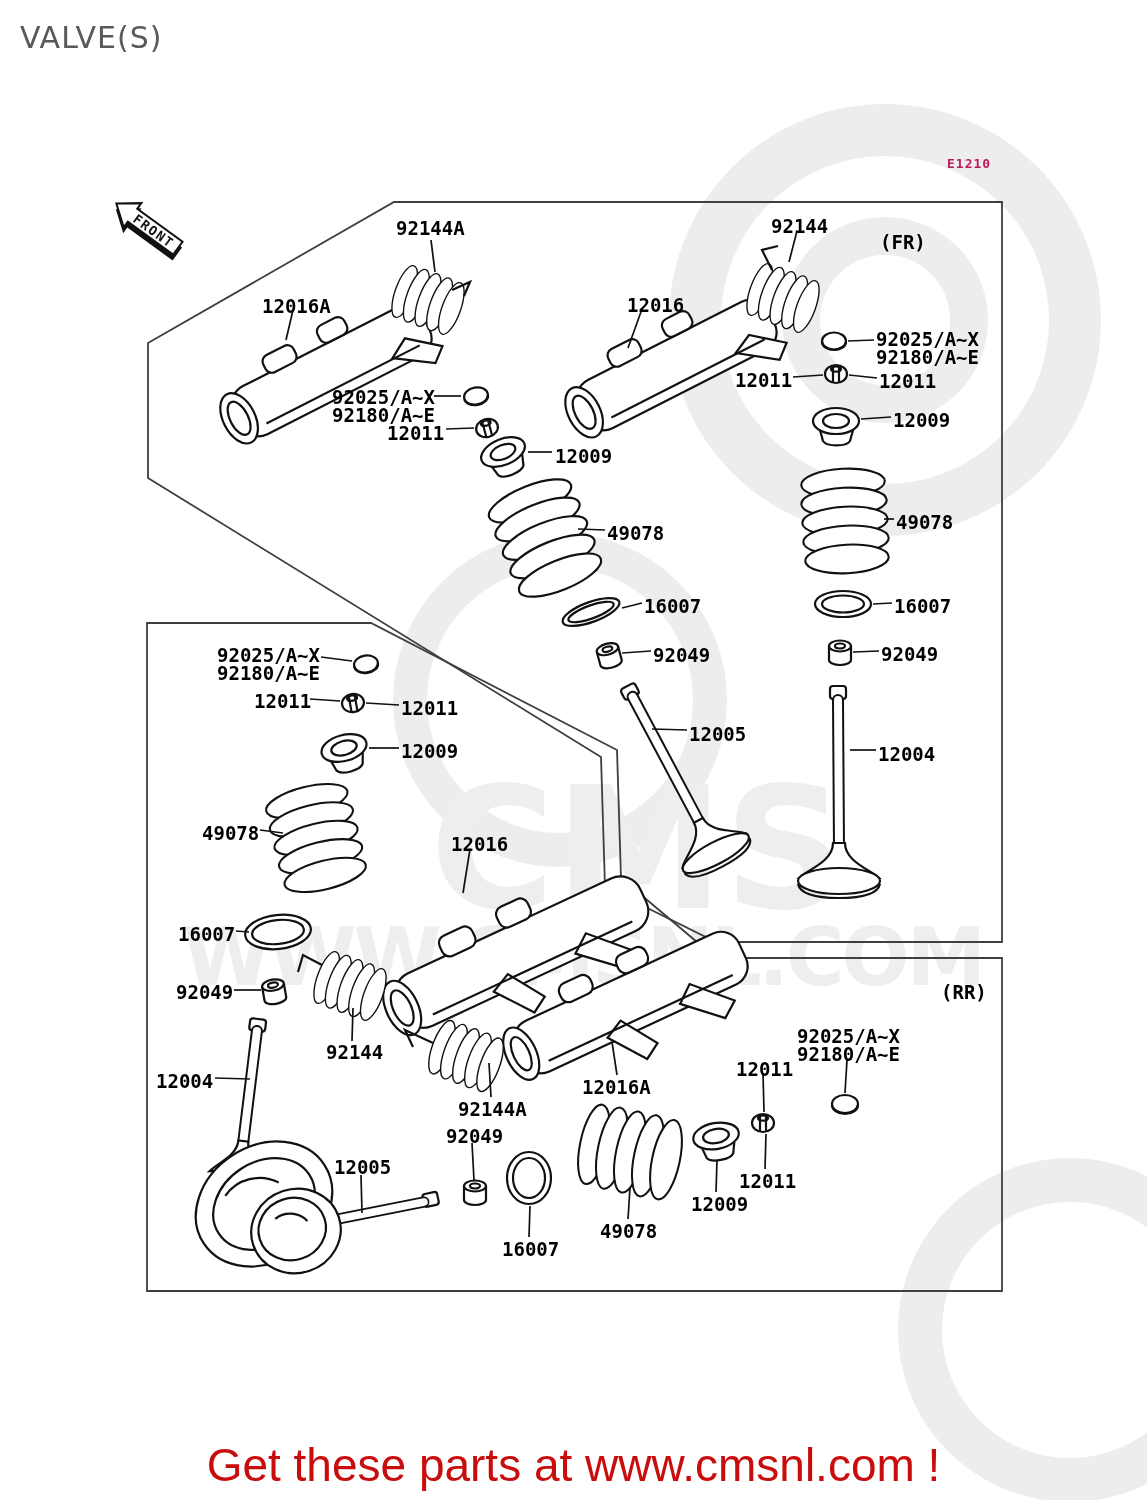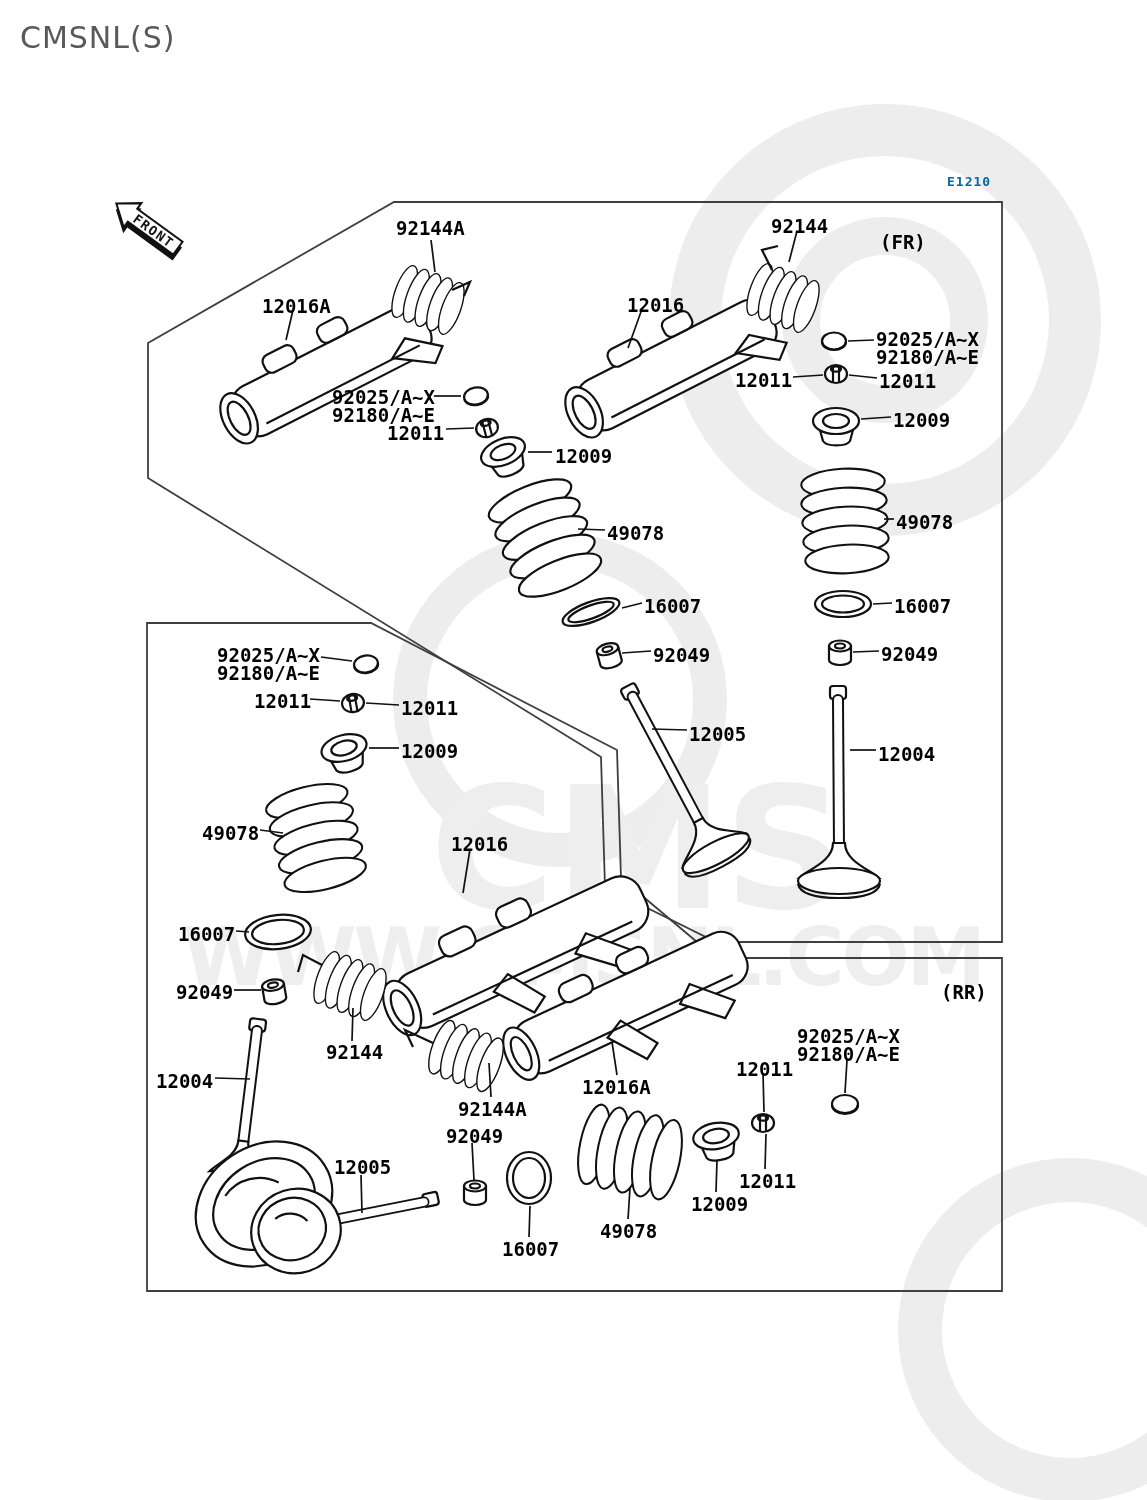--- a/index.html
+++ b/index.html
@@ -3,22 +3,22 @@
 <meta charset="utf-8">
 <style>
   html,body{margin:0;padding:0;background:#fff;}
   #stage{position:relative;width:1147px;height:1500px;background:#ffffff;overflow:hidden;
          font-family:"DejaVu Sans Mono",monospace;}
   #art{position:absolute;left:0;top:0;}
   .plabel{position:absolute;font:bold 19px "DejaVu Sans Mono",monospace;color:#000;
           white-space:nowrap;letter-spacing:0;line-height:1;}
   #page-title{position:absolute;left:20px;top:20px;font:30px "DejaVu Sans",sans-serif;
           color:#595959;letter-spacing:1px;}
-  #diagram-code{position:absolute;left:947px;top:174px;font:bold 13px "DejaVu Sans Mono",monospace;
-          color:#0369a1;letter-spacing:1px;}
+  #diagram-code{position:absolute;left:947px;top:156px;font:bold 13px "DejaVu Sans Mono",monospace;
+          color:#be185d;letter-spacing:1px;}
   #footer-cta{position:absolute;left:0;right:0;top:1438px;text-align:center;
           font:46px "Liberation Sans",sans-serif;color:#c90c0c;}
   
   .box{stroke:#3f3f3f;stroke-width:1.8;fill:none;}
   .pt{stroke:#111;stroke-width:2.2;fill:#fff;}
   .lnn{stroke:#111;stroke-width:2.2;fill:none;}
   .ldr{stroke:#111;stroke-width:1.7;}
   .stemB{stroke:#111;stroke-width:12;stroke-linecap:round;}
   .stemW{stroke:#fff;stroke-width:8;stroke-linecap:round;}
   .stemB2{stroke:#111;stroke-width:11;stroke-linecap:round;}
@@ -288,21 +288,21 @@
     <line x1="529" y1="1237" x2="530" y2="1206"></line>
   </g>
 
   <g transform="translate(124,193) rotate(36)">
     <polygon points="3,18 23,2 23,10 79,10 79,26 23,26 23,33" fill="#111"></polygon>
     <polygon points="0,13 20,-2 20,5 76,5 76,21 20,21 20,28" fill="#fff" stroke="#111" stroke-width="2"></polygon>
     <text x="23" y="18" font-size="13" font-weight="bold" letter-spacing="1.5" font-family="DejaVu Sans Mono, monospace" fill="#111">FRONT</text>
   </g>
 </svg>
 
-<div id="page-title">CMSNL(S)</div>
+<div id="page-title">VALVE(S)</div>
 <div id="diagram-code">E1210</div>
 
 <div class="plabel" style="left:396px;top:219px">92144A</div>
 <div class="plabel" style="left:262px;top:297px">12016A</div>
 <div class="plabel" style="left:332px;top:388px">92025/A~X</div>
 <div class="plabel" style="left:332px;top:406px">92180/A~E</div>
 <div class="plabel" style="left:387px;top:424px">12011</div>
 <div class="plabel" style="left:555px;top:447px">12009</div>
 <div class="plabel" style="left:771px;top:217px">92144</div>
 <div class="plabel" style="left:880px;top:233px">(FR)</div>
@@ -337,14 +337,15 @@
 <div class="plabel" style="left:941px;top:983px">(RR)</div>
 <div class="plabel" style="left:797px;top:1027px">92025/A~X</div>
 <div class="plabel" style="left:797px;top:1045px">92180/A~E</div>
 <div class="plabel" style="left:736px;top:1060px">12011</div>
 <div class="plabel" style="left:582px;top:1078px">12016A</div>
 <div class="plabel" style="left:739px;top:1172px">12011</div>
 <div class="plabel" style="left:691px;top:1195px">12009</div>
 <div class="plabel" style="left:600px;top:1222px">49078</div>
 <div class="plabel" style="left:502px;top:1240px">16007</div>
 
+<div id="footer-cta">Get these parts at www.cmsnl.com !</div>
 
 </div>
 
 </body></html>

